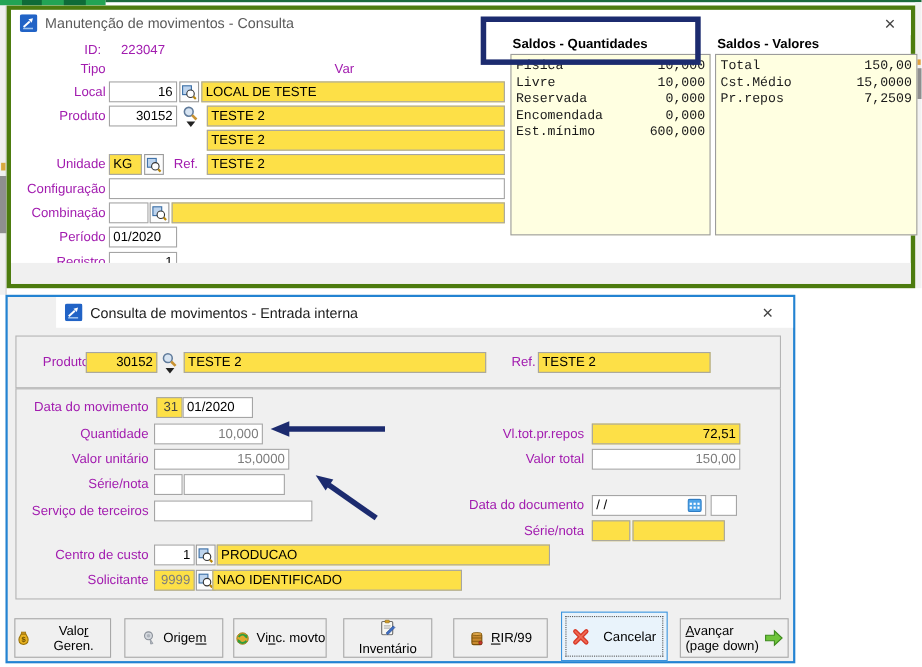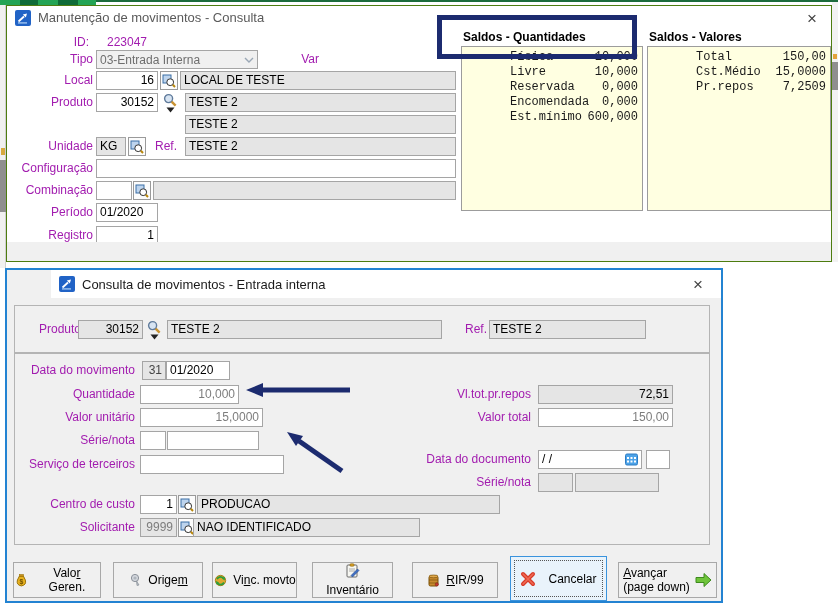--- a/index.html
+++ b/index.html
@@ -1,41 +1,41 @@
 <!DOCTYPE html>
 <html><head>
 <meta charset="utf-8">
 <style>
   * { margin:0; padding:0; box-sizing:border-box; }
   body { font-family:"Liberation Sans", sans-serif; background:#fff; }
   #stage { position:relative; width:838px; height:606px; background:#fff; overflow:hidden; }
 
   .win { position:absolute; background:#fff; }
-  #win1 { left:6px; top:5px; width:826px; height:257px; border:1px solid #4d7c0f; z-index:10; }
+  #win1 { left:6px; top:5px; width:826px; height:257px; border:4px solid #4d7c0f; z-index:10; }
   #win2 { left:5px; top:268px; width:718px; height:335px; border:2px solid #2383d2; background:#f0f0f0; z-index:20; }
 
   .tbar { position:absolute; left:0; top:0; right:0; display:flex; align-items:center; gap:7px; padding-left:8px; font-size:13px; }
   #win1 .tbar { height:23px; color:#5a5a5a; background:#fff; }
   #win2 .tbar { height:28px; color:#1a1a1a; background:#fff;margin-left:44px; }
   .closebtn { position:absolute; top:3px; right:8px; width:22px; height:20px; display:flex; align-items:center; justify-content:center; font-size:17px; color:#444; cursor:default; }
   #win2 .closebtn { top:5px; right:12px; }
 
   .lbl { position:absolute; height:19px; line-height:19px; font-size:12px; color:#a21caf; text-align:right; white-space:nowrap; }
   .lbl.la { text-align:left; }
   .fld { position:absolute; height:19px; line-height:17px; font-size:12px; border:1px solid #a5a5a5; background:#fff; padding:0 3px; color:#000; overflow:hidden; white-space:nowrap; }
-  .fld.ro { background:#e5e5e5; }
+  .fld.ro { background:#fde047; }
   .fld.num { text-align:right; }
   .fld.gtx { color:#7d7d7d; }
   .combo { position:absolute; height:19px; border:1px solid #a5a5a5; background:#f0f0f0; display:flex; align-items:center; justify-content:space-between; padding:0 3px; font-size:12px; color:#6e6e6e; }
   .sbtn { position:absolute; width:18px; height:19px; border:1px solid #9a9a9a; background:#fcfcfc; display:flex; align-items:center; justify-content:center; }
   .magwrap { position:absolute; width:16px; height:22px; display:flex; flex-direction:column; align-items:center; }
 
   .phead { position:absolute; font-size:12px; font-weight:bold; color:#000; white-space:nowrap; }
   .panel { position:absolute; background:#ffffe1; border:1px solid #9c9c9c; font-family:"Liberation Mono", monospace; font-size:12px; color:#1a1a1a; padding:3px 4px; }
-  .prow { display:flex; justify-content:space-between; line-height:15px; white-space:pre;margin-left:44px; }
+  .prow { display:flex; justify-content:space-between; line-height:15px; white-space:pre; }
 
   .gbox { position:absolute; border:1px solid #b4b4b4; }
   .w1strip { position:absolute; left:0; bottom:0; width:100%; height:19px; background:#f0f0f0; }
 
   .btn { position:absolute; height:36px; border:1px solid #a8a8a8; background:#f0f0f0; display:flex; align-items:center; justify-content:center; gap:5px; font-size:12px; color:#000; cursor:default; }
   .btn .u { text-decoration:underline; }
   #btn-cancelar { border:1px solid #3a93dd; background:#e9f3fb; outline:1px dotted #555; outline-offset:-5px; }
   .btncol { display:flex; flex-direction:column; align-items:flex-start; line-height:14px; }
 
   .annot-rect { position:absolute; left:437px; top:15px; width:200px; height:44px; border:5px solid #1c2b6f; z-index:50; pointer-events:none; }
@@ -71,26 +71,20 @@
           <rect x="3" y="12.2" width="9" height="1.4" fill="#9cc3f0"></rect>
         </svg>
       <span>Manutenção de movimentos - Consulta</span>
     </div>
     <div class="closebtn">×</div>
 
     <div class="lbl" style="left:14px;top:27px;width:68px;">ID:</div>
     <div class="lbl la" style="left:100px;top:27px;width:80px;">223047</div>
 
     <div class="lbl" style="left:14px;top:44px;width:72px;">Tipo</div>
-    <div class="combo" style="left:89px;top:44px;width:162px;">
-      <span>03-Entrada Interna</span>
-      <svg width="10" height="6" viewBox="0 0 10 6">
-          <polyline points="1,1 5,5 9,1" fill="none" stroke="#9aa7b5" stroke-width="1.4"></polyline>
-        </svg>
-    </div>
     <div class="lbl" style="left:266px;top:44px;width:46px;">Var</div>
 
     <div class="lbl" style="left:14px;top:65px;width:72px;">Local</div>
     <div class="fld num" style="left:89px;top:65px;width:62px;">16</div>
     <div class="sbtn" style="left:153px;top:65px;">
       <svg width="14" height="14" viewBox="0 0 14 14">
           <rect x="1" y="1" width="8" height="8" fill="#bdd4ee" stroke="#3a6ea5"></rect>
           <circle cx="8.2" cy="8.2" r="3.4" fill="#fff" stroke="#333"></circle>
           <line x1="10.8" y1="10.8" x2="13" y2="13" stroke="#b8860b" stroke-width="2"></line>
         </svg>

